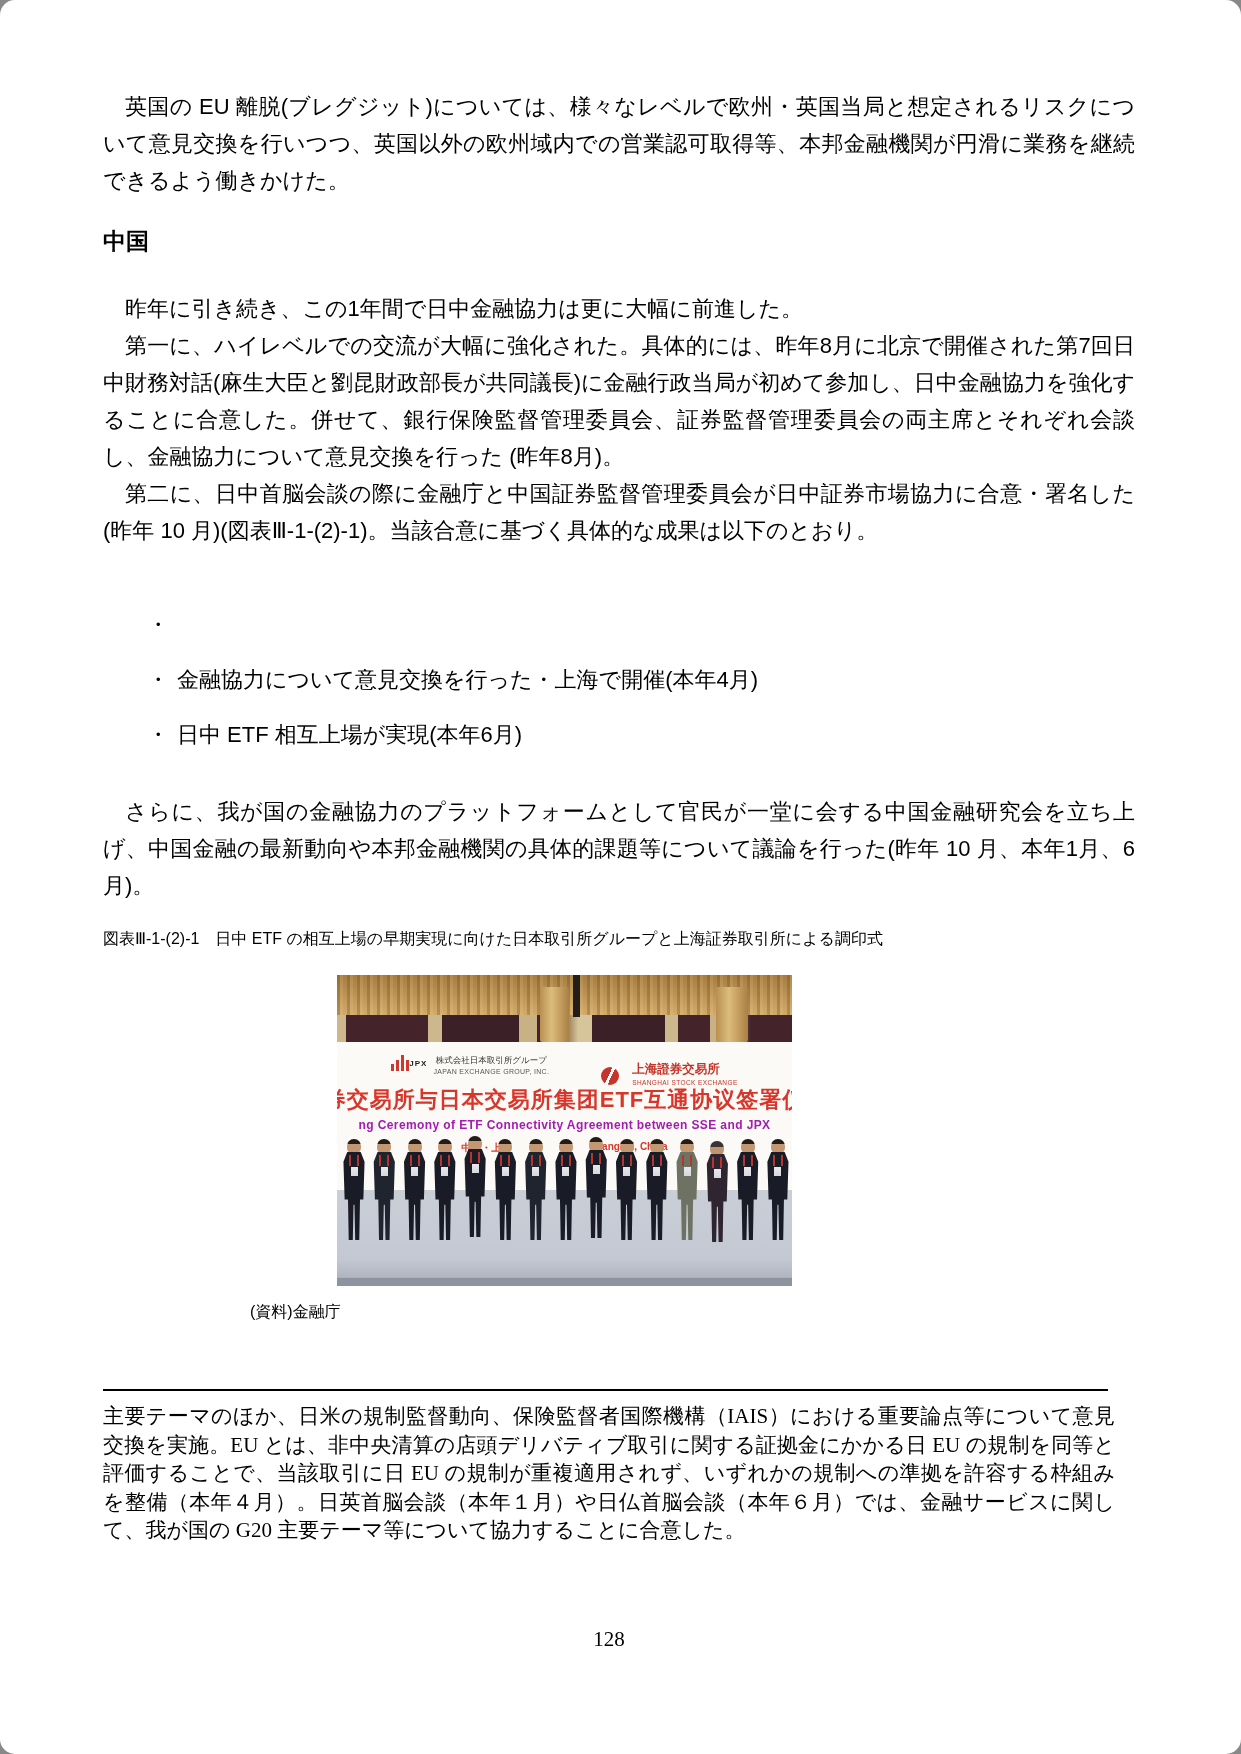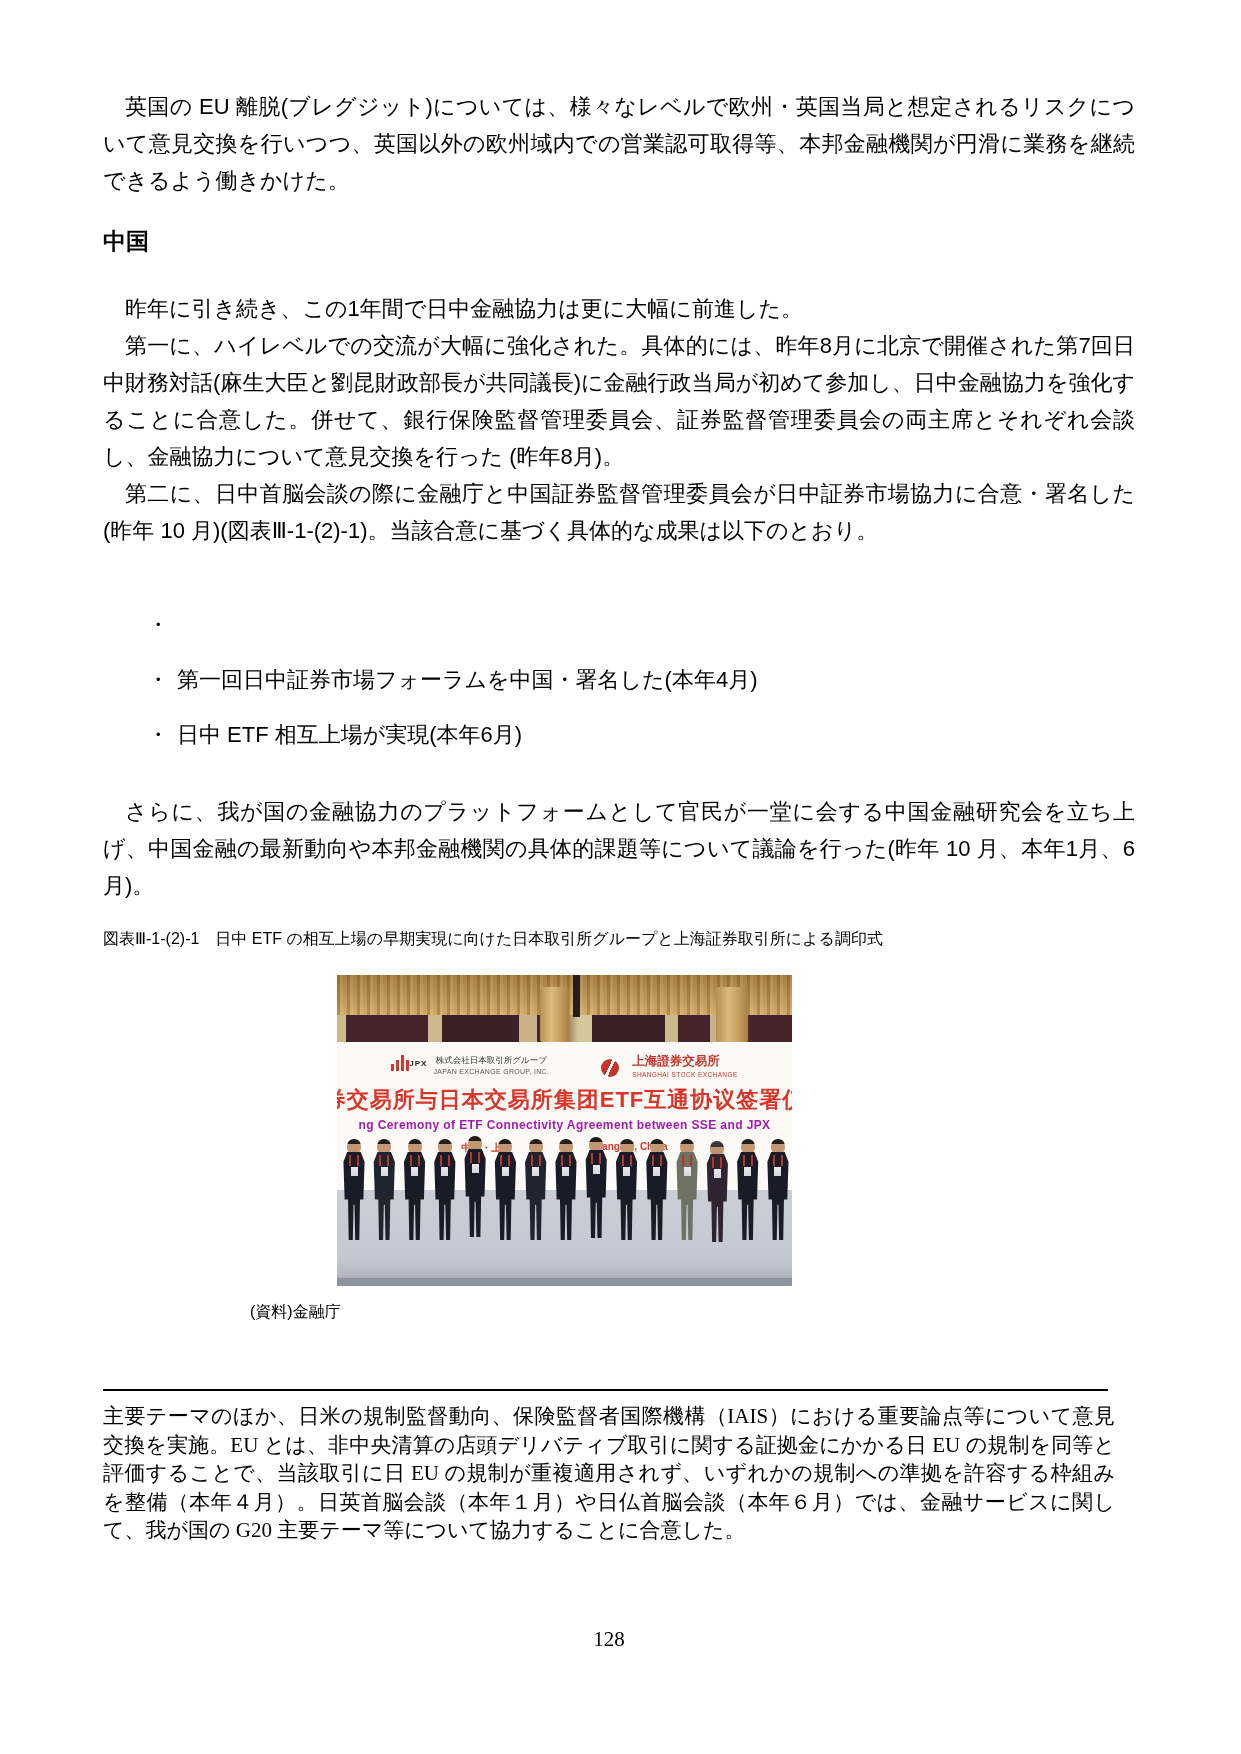--- a/index.html
+++ b/index.html
@@ -6,20 +6,21 @@
   .page{
     position:relative;
     width:1241px;height:1754px;
     margin:0 auto;
     background:#ffffff;
     box-sizing:border-box;
     padding:88px 106px 0 103px;
     font-family:"Liberation Sans",sans-serif;
     color:#000;
     overflow:hidden;
+    border-radius:15px;
   }
   
   .body{
     font-size:22px;line-height:37px;margin:0;
     text-indent:22px;text-align:justify;
   }
   .heading{
     font-size:23px;line-height:37px;font-weight:700;
     margin:24px 0 30px 0;
   }
@@ -55,21 +56,21 @@
   .jpx-mark{display:flex;flex-direction:row;align-items:center;}
   .jpx-bars{display:flex;align-items:flex-end;gap:2px;height:16px;}
   .jpx-bars i{width:3px;background:#cf3830;display:block;}
   .jpx-bars i:nth-child(1){height:7px;}
   .jpx-bars i:nth-child(2){height:11px;}
   .jpx-bars i:nth-child(3){height:16px;}
   .jpx-bars i:nth-child(4){height:11px;}
   .jpx-word{font-size:8px;font-weight:700;color:#222;letter-spacing:1px;}
   .jpx-text{font-size:8.5px;color:#333;line-height:11px;text-align:center;}
   .jpx-text .en{font-size:7px;color:#555;letter-spacing:.3px;}
-  .sse{display:flex;gap:13px;align-items:center;}
+  .sse{display:flex;gap:13px;align-items:center;margin-top:8px;}
   .sse-mark{flex:none;width:18px;height:18px;border-radius:50%;
     background:linear-gradient(115deg,#c5352b 44%,#fff 44% 56%,#c5352b 56%);}
   .sse-text{line-height:13px;text-align:left;}
   .sse-cn{font-size:12.5px;color:#c5352b;font-weight:700;font-family:"Liberation Serif",serif;}
   .sse-en{font-size:6.5px;color:#c5352b;letter-spacing:.4px;}
   .banner-cn{position:absolute;top:43px;left:50%;transform:translateX(-50%);
     white-space:nowrap;font-size:22px;font-weight:700;color:#d8362b;letter-spacing:1px;}
   .banner-en{position:absolute;top:76px;left:50%;transform:translateX(-50%);
     white-space:nowrap;font-size:12px;font-weight:700;color:#a21caf;letter-spacing:.4px;}
   .banner-loc{position:absolute;top:99px;left:0;right:0;display:flex;justify-content:center;gap:78px;
@@ -124,21 +125,21 @@
   <p class="body">昨年に引き続き、この1年間で日中金融協力は更に大幅に前進した。</p>
   <p class="body">第一に、ハイレベルでの交流が大幅に強化された。具体的には、昨年8月に北京で開催された第7回日中財務対話(麻生大臣と劉昆財政部長が共同議長)に金融行政当局が初めて参加し、日中金融協力を強化することに合意した。併せて、銀行保険監督管理委員会、証券監督管理委員会の両主席とそれぞれ会談し、金融協力について意見交換を行った (昨年8月)。</p>
   <p class="body">第二に、日中首脳会談の際に金融庁と中国証券監督管理委員会が日中証券市場協力に合意・署名した(昨年 10 月)(図表Ⅲ-1-(2)-1)。当該合意に基づく具体的な成果は以下のとおり。</p>
 
   <ul class="bullets">
     <li>
       <span class="marker">・</span>
     </li>
     <li>
       <span class="marker">・</span>
-      <span>第一回日中証券市場フォーラムを中国・署名した(本年4月)</span>
+      <span>金融協力について意見交換を行った・上海で開催(本年4月)</span>
     </li>
     <li>
       <span class="marker">・</span>
       <span>日中 ETF 相互上場が実現(本年6月)</span>
     </li>
   </ul>
 
   <p class="body para-further">さらに、我が国の金融協力のプラットフォームとして官民が一堂に会する中国金融研究会を立ち上げ、中国金融の最新動向や本邦金融機関の具体的課題等について議論を行った(昨年 10 月、本年1月、6月)。</p>
 
   <div class="figure-caption">図表Ⅲ-1-(2)-1　日中 ETF の相互上場の早期実現に向けた日本取引所グループと上海証券取引所による調印式</div>

